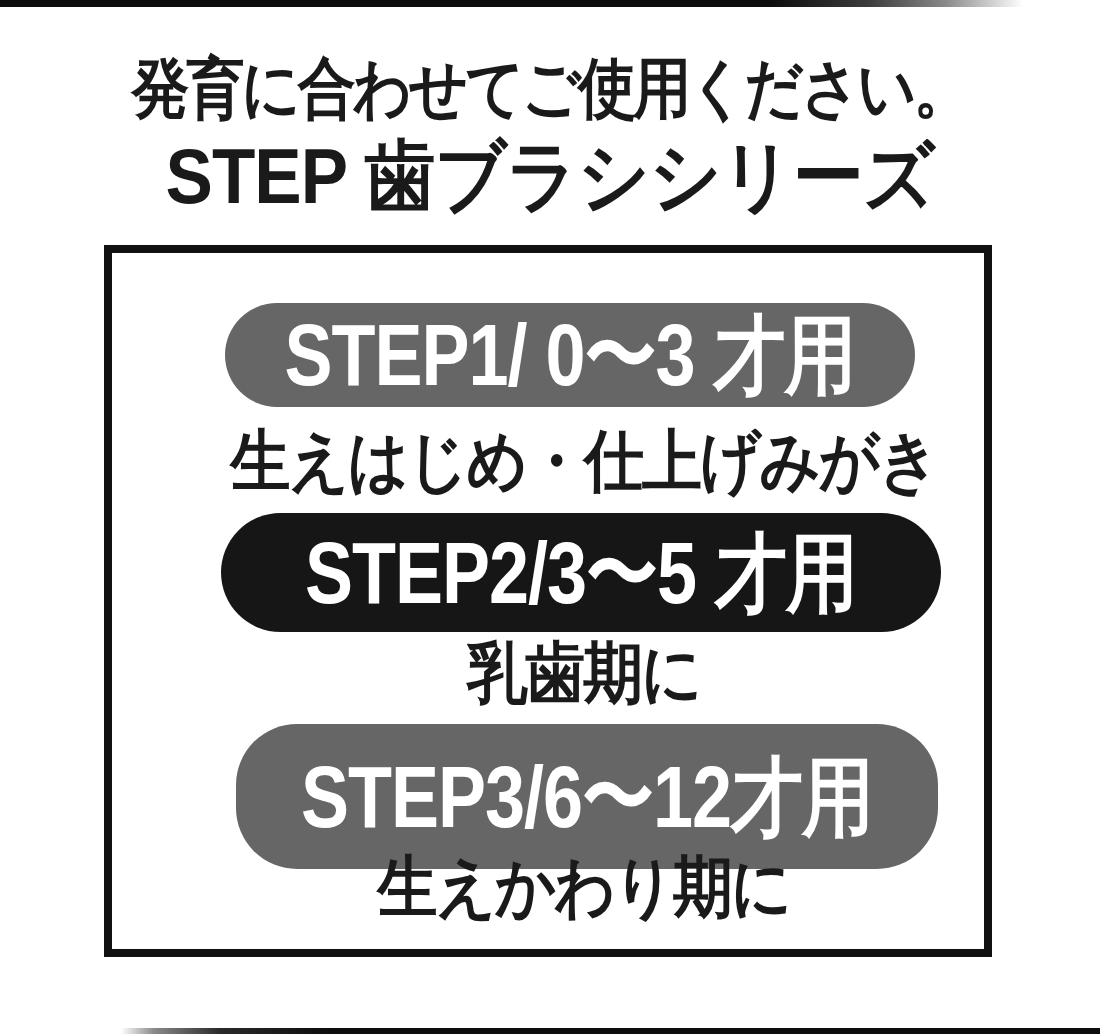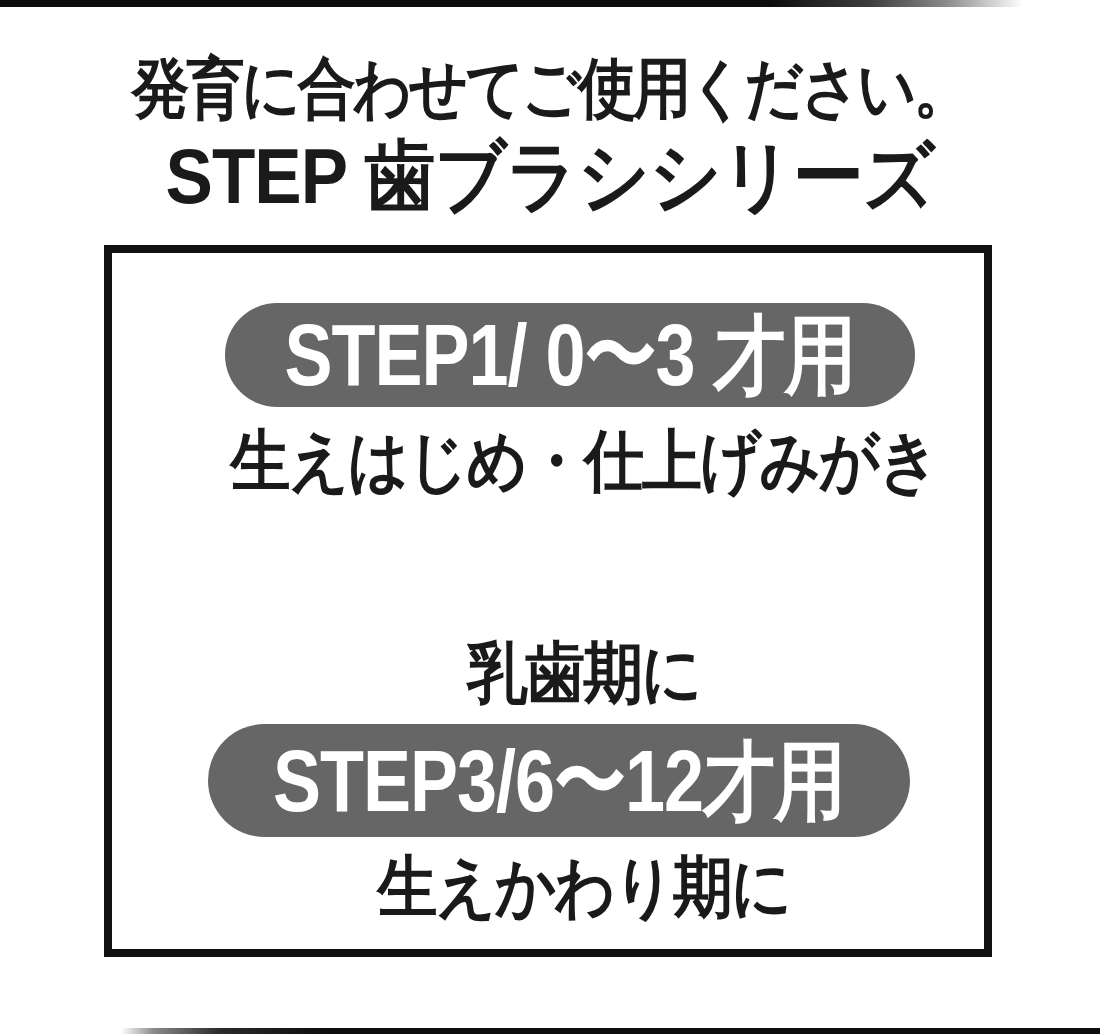--- a/index.html
+++ b/index.html
@@ -90,21 +90,21 @@
     font-size: 72px;
     font-weight: 800;
     letter-spacing: -1px;
     line-height: 1;
     transform: scaleY(1.2);
     white-space: nowrap;
   }
 
   .pill-1 { left: 77px;  top: 50px;  width: 690px; height: 104px; border-radius: 52px; }
   .pill-2 { left: 73px;  top: 260px; width: 720px; height: 119px; border-radius: 60px; }
-  .pill-3 { left: 60px;  top: 471px; width: 702px; height: 113px; border-radius: 61px; }
+  .pill-3 { left: 88px;  top: 471px; width: 702px; height: 145px; border-radius: 61px; }
 
   .step-desc {
     position: absolute;
     left: 0;
     width: 100%;
     text-align: center;
     font-size: 60px;
     font-weight: 600;
     letter-spacing: -2px;
     line-height: 1.1;
@@ -126,20 +126,23 @@
 <div class="series-title">STEP 歯ブラシシリーズ</div>
 
 <div class="steps-box">
   <div class="steps-box-inner">
 
     <div class="pill pill-gray pill-1">
       <span class="pill-text">STEP1/ 0〜3 才用</span>
     </div>
     <div class="step-desc desc-1">生えはじめ・仕上げみがき</div>
 
+    <div class="pill pill-black pill-2">
+      <span class="pill-text">STEP2/3〜5 才用</span>
+    </div>
     <div class="step-desc desc-2">乳歯期に</div>
 
     <div class="pill pill-gray pill-3">
       <span class="pill-text">STEP3/6〜12才用</span>
     </div>
     <div class="step-desc desc-3">生えかわり期に</div>
 
   </div>
 </div>
 

